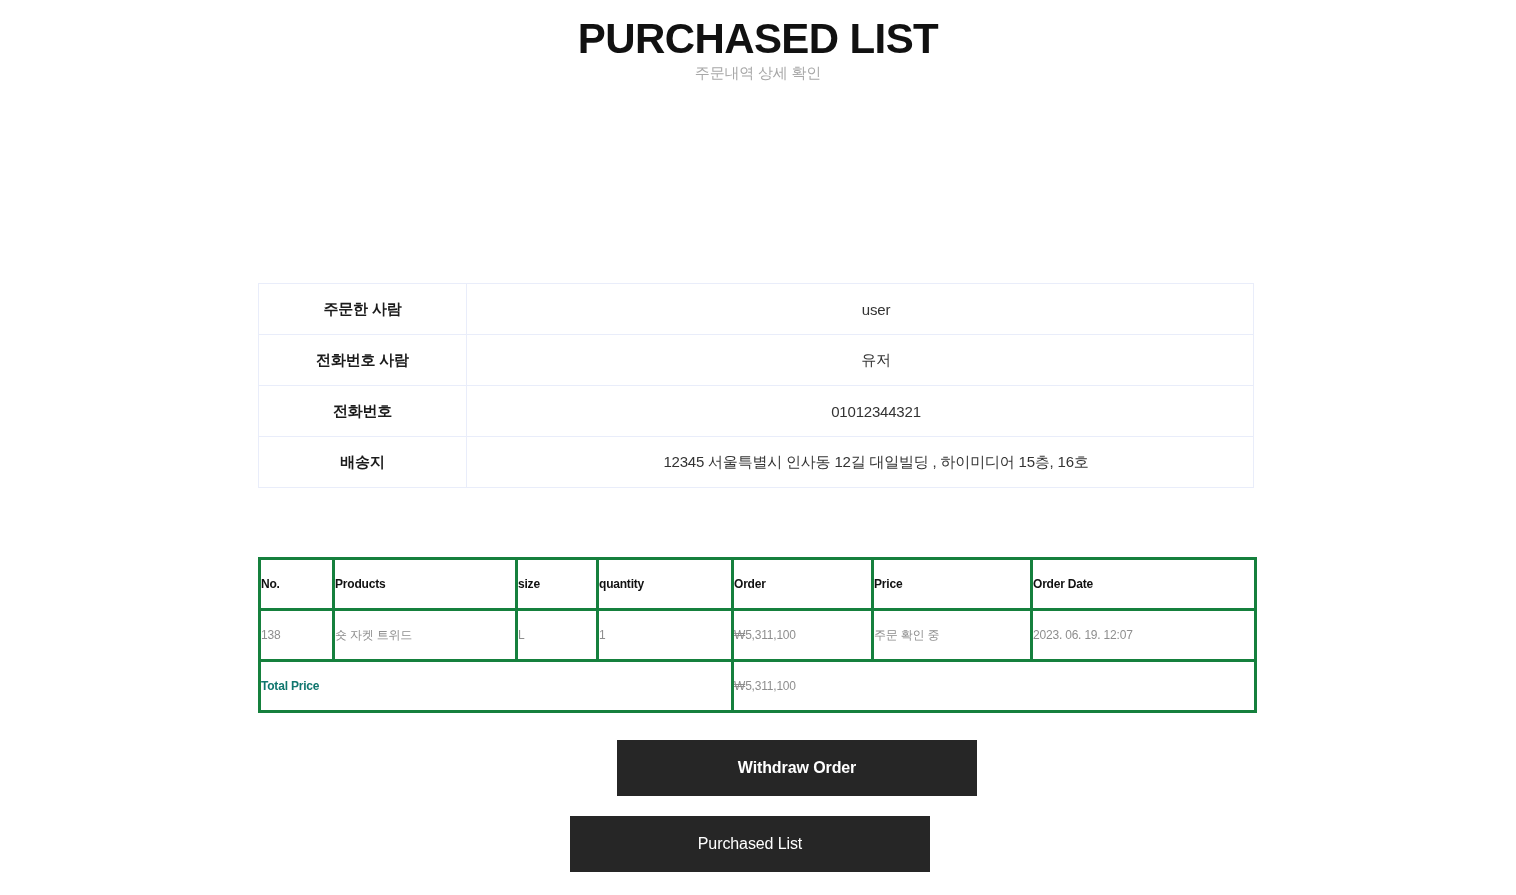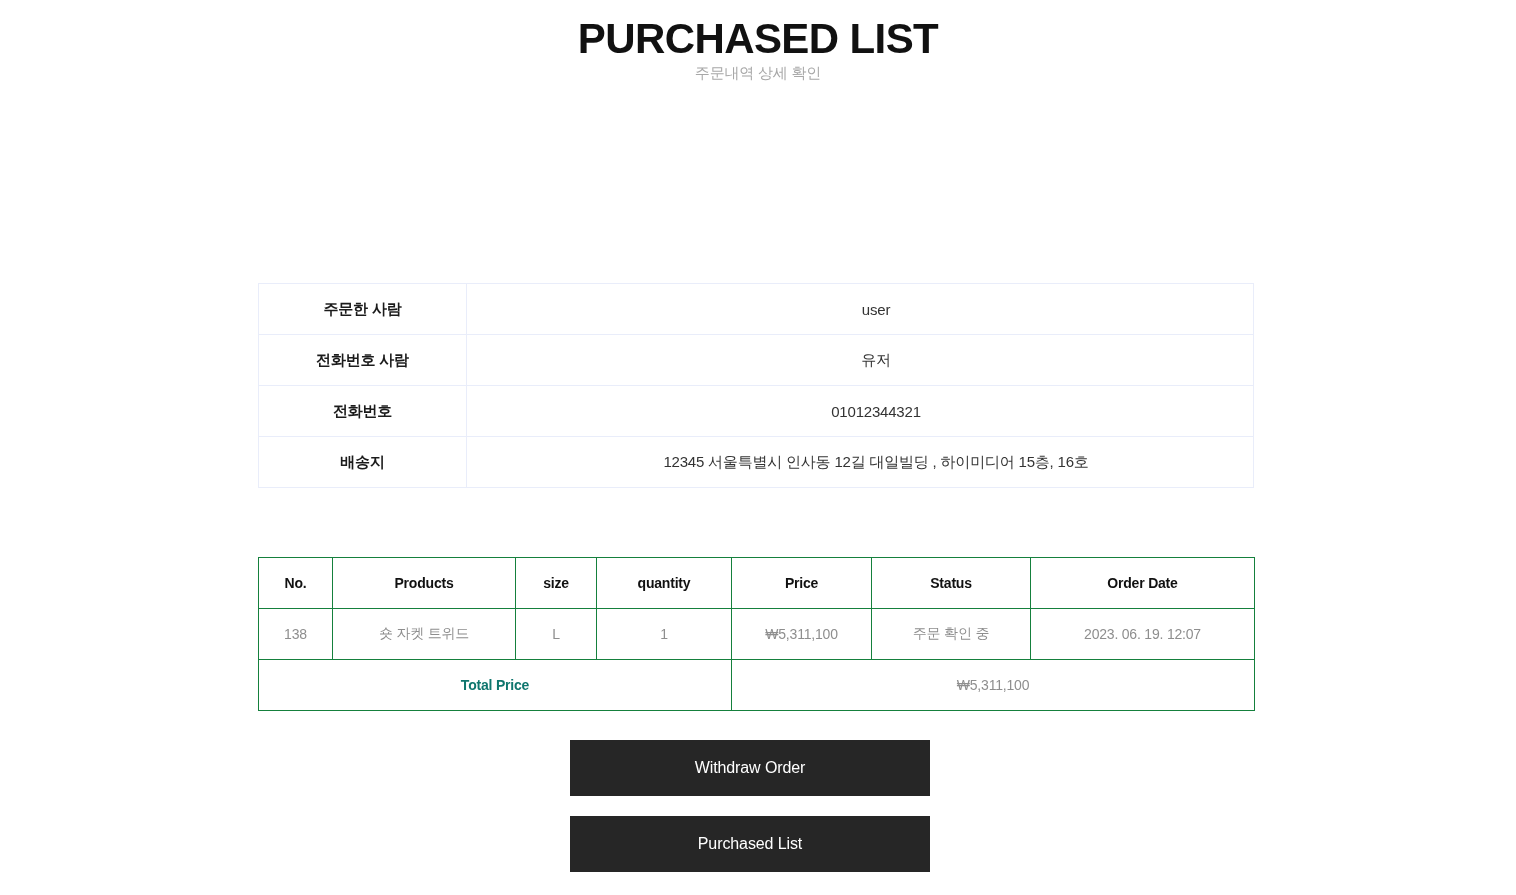--- a/index.html
+++ b/index.html
@@ -75,25 +75,25 @@
     padding-left: 32px;
   }
 
   
   .order-table {
     margin-top: 0;
   }
 
   .order-table th,
   .order-table td {
-    border: 1px solid #15803d;
+    border: 3px solid #15803d;
     height: 51px;
-    text-align: center;
+    text-align: left;
     vertical-align: middle;
-    font-size: 14px;
+    font-size: 12px;
     letter-spacing: -0.2px;
   }
 
   .order-table th {
     font-weight: 700;
     color: #111111;
   }
 
   .order-table td {
     font-weight: 400;
@@ -133,21 +133,21 @@
     background: #262626;
     color: #ffffff;
     border: none;
     text-align: center;
     font-size: 16px;
     font-family: "Liberation Sans", "DejaVu Sans", sans-serif;
     letter-spacing: -0.1px;
     cursor: pointer;
   }
 
-  .btn-withdraw { font-weight: 400; margin-bottom: 20px; }
+  .btn-withdraw { font-weight: 700; margin-bottom: 20px; margin-left: 47px; }
   .btn-purchased { font-weight: 400; }
 </style>
 </head>
 <body>
 
 <div class="page">
 
   <div class="header">
     <h1 class="page-title">PURCHASED LIST</h1>
     <div class="page-subtitle">주문내역 상세 확인</div>
@@ -187,22 +187,22 @@
         <col class="col-price">
           <col class="col-status">
           <col class="col-date">
       </colgroup>
       <thead>
         <tr>
           <th>No.</th>
           <th>Products</th>
           <th>size</th>
           <th>quantity</th>
+          <th>Order</th>
           <th>Price</th>
-          <th>Status</th>
           <th>Order Date</th>
         </tr>
       </thead>
       <tbody>
         <tr>
           <td>138</td>
           <td>숏 자켓 트위드</td>
           <td>L</td>
           <td>1</td>
           <td>₩5,311,100</td>

